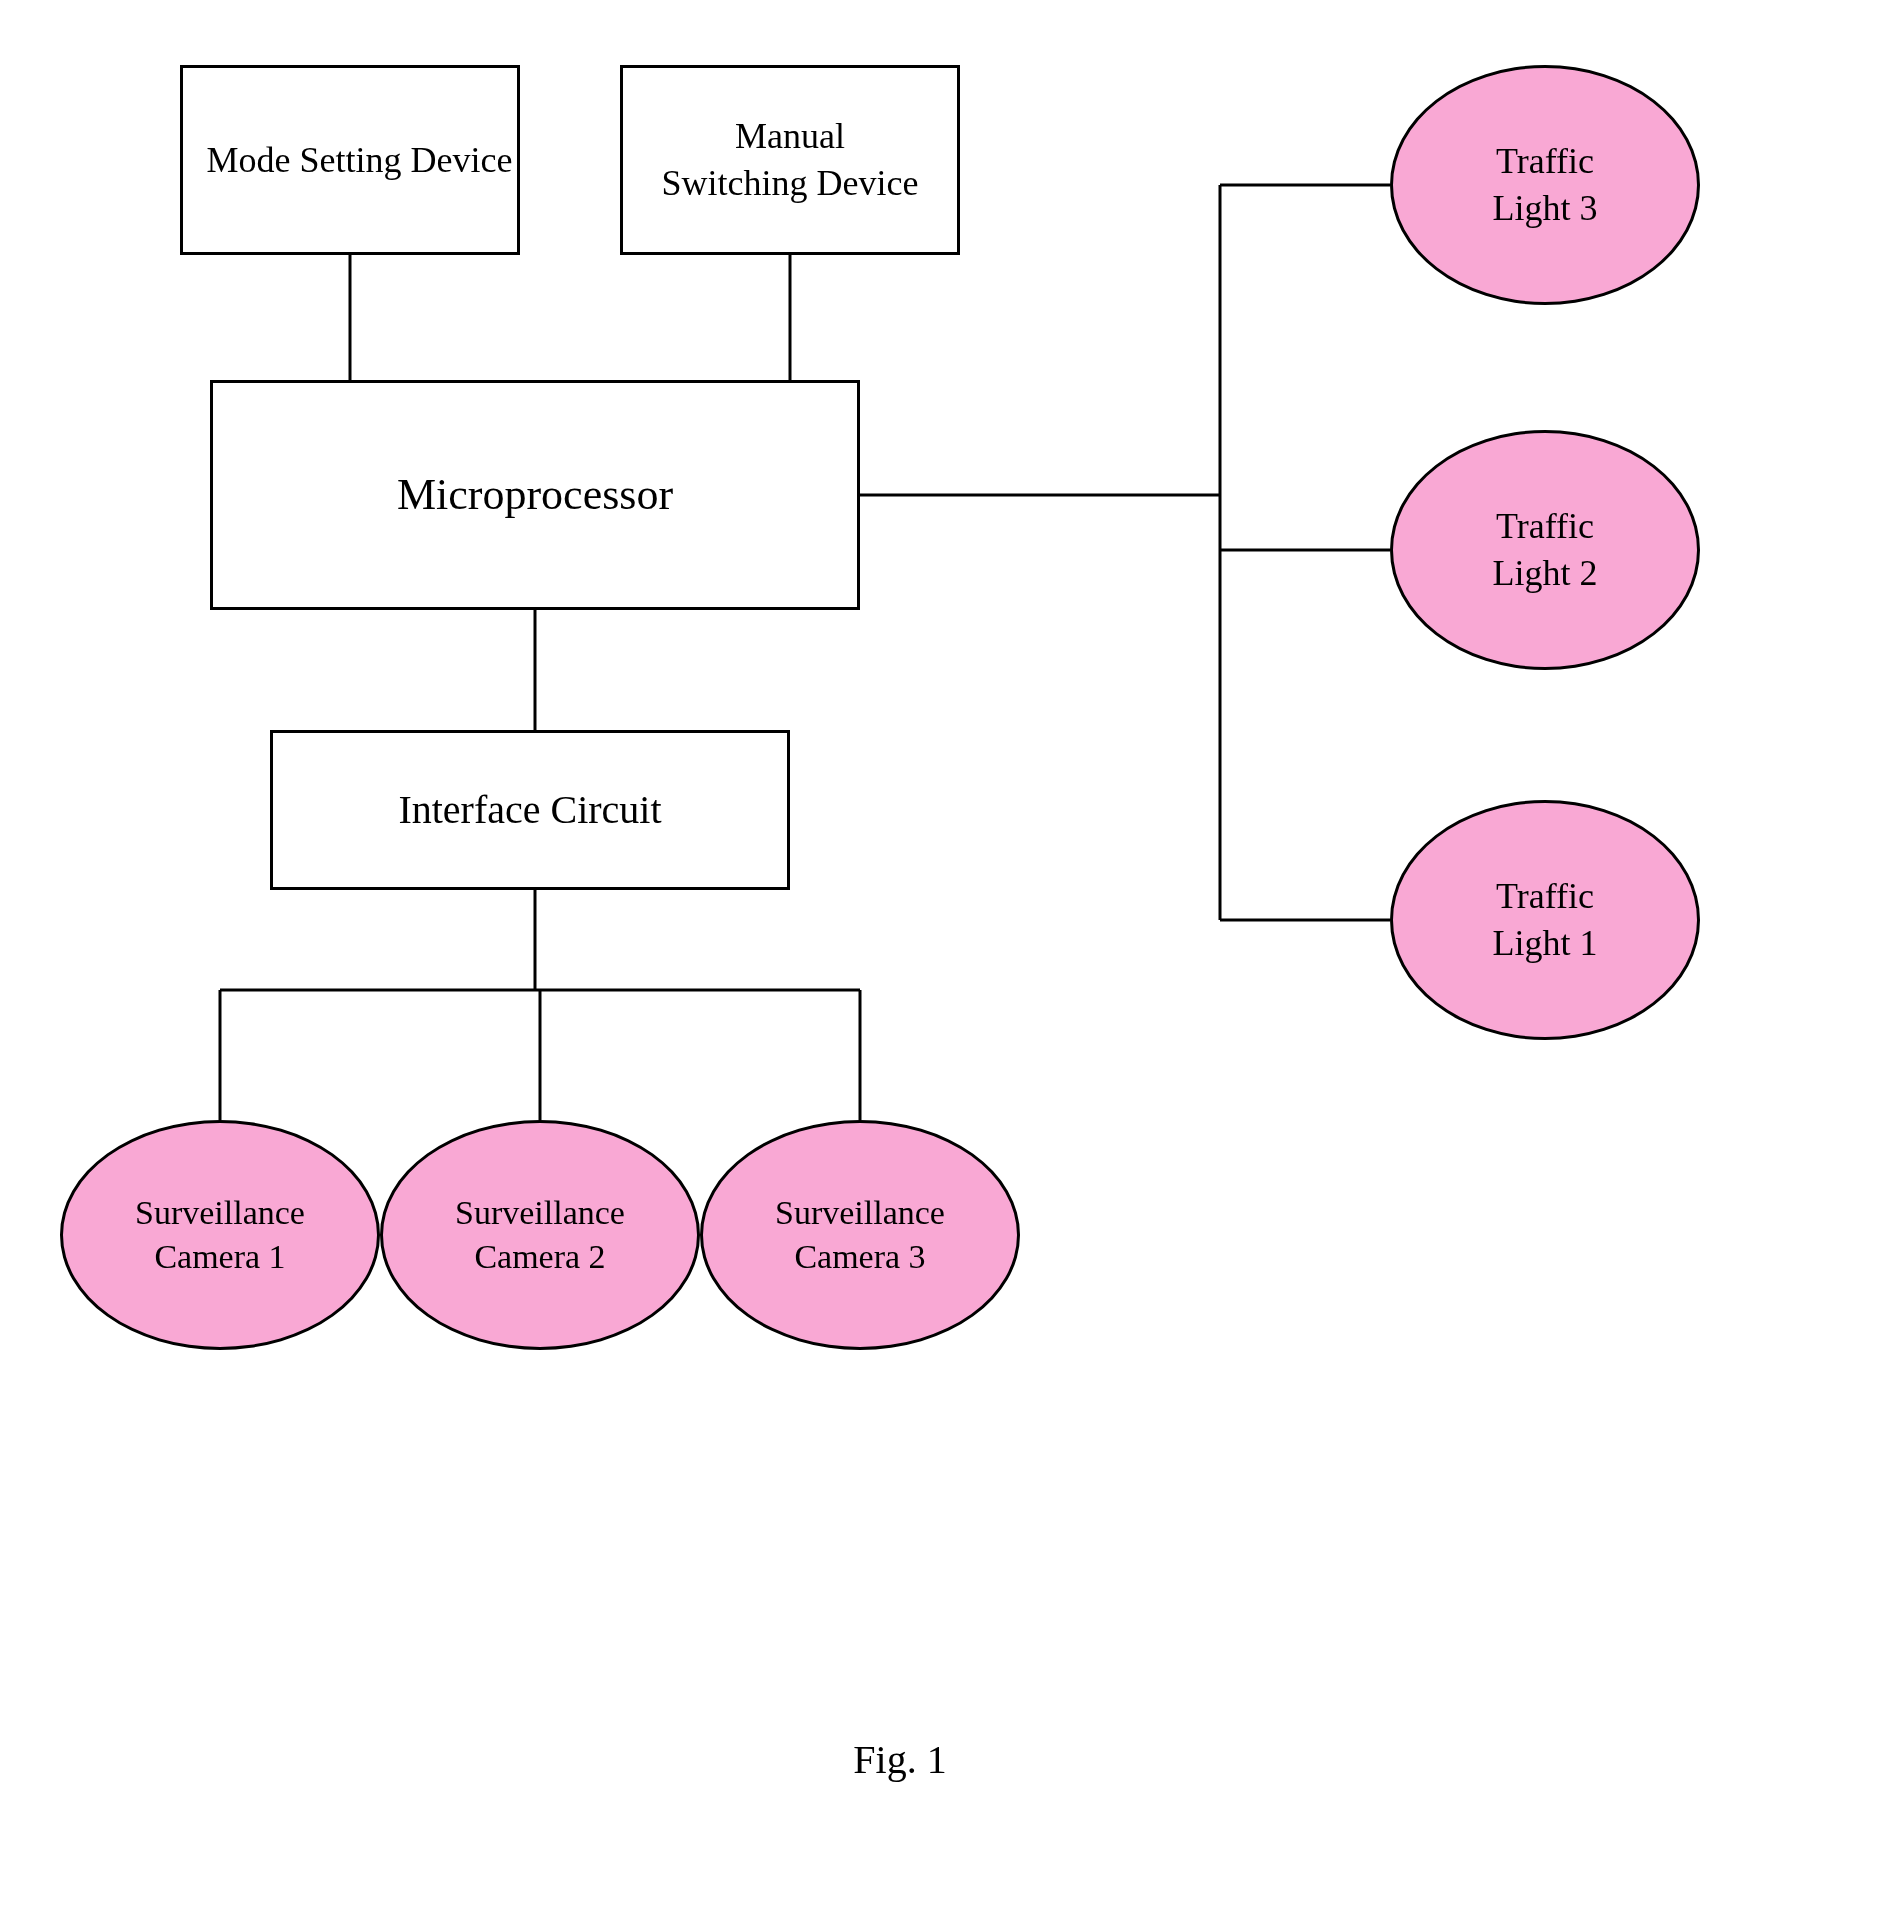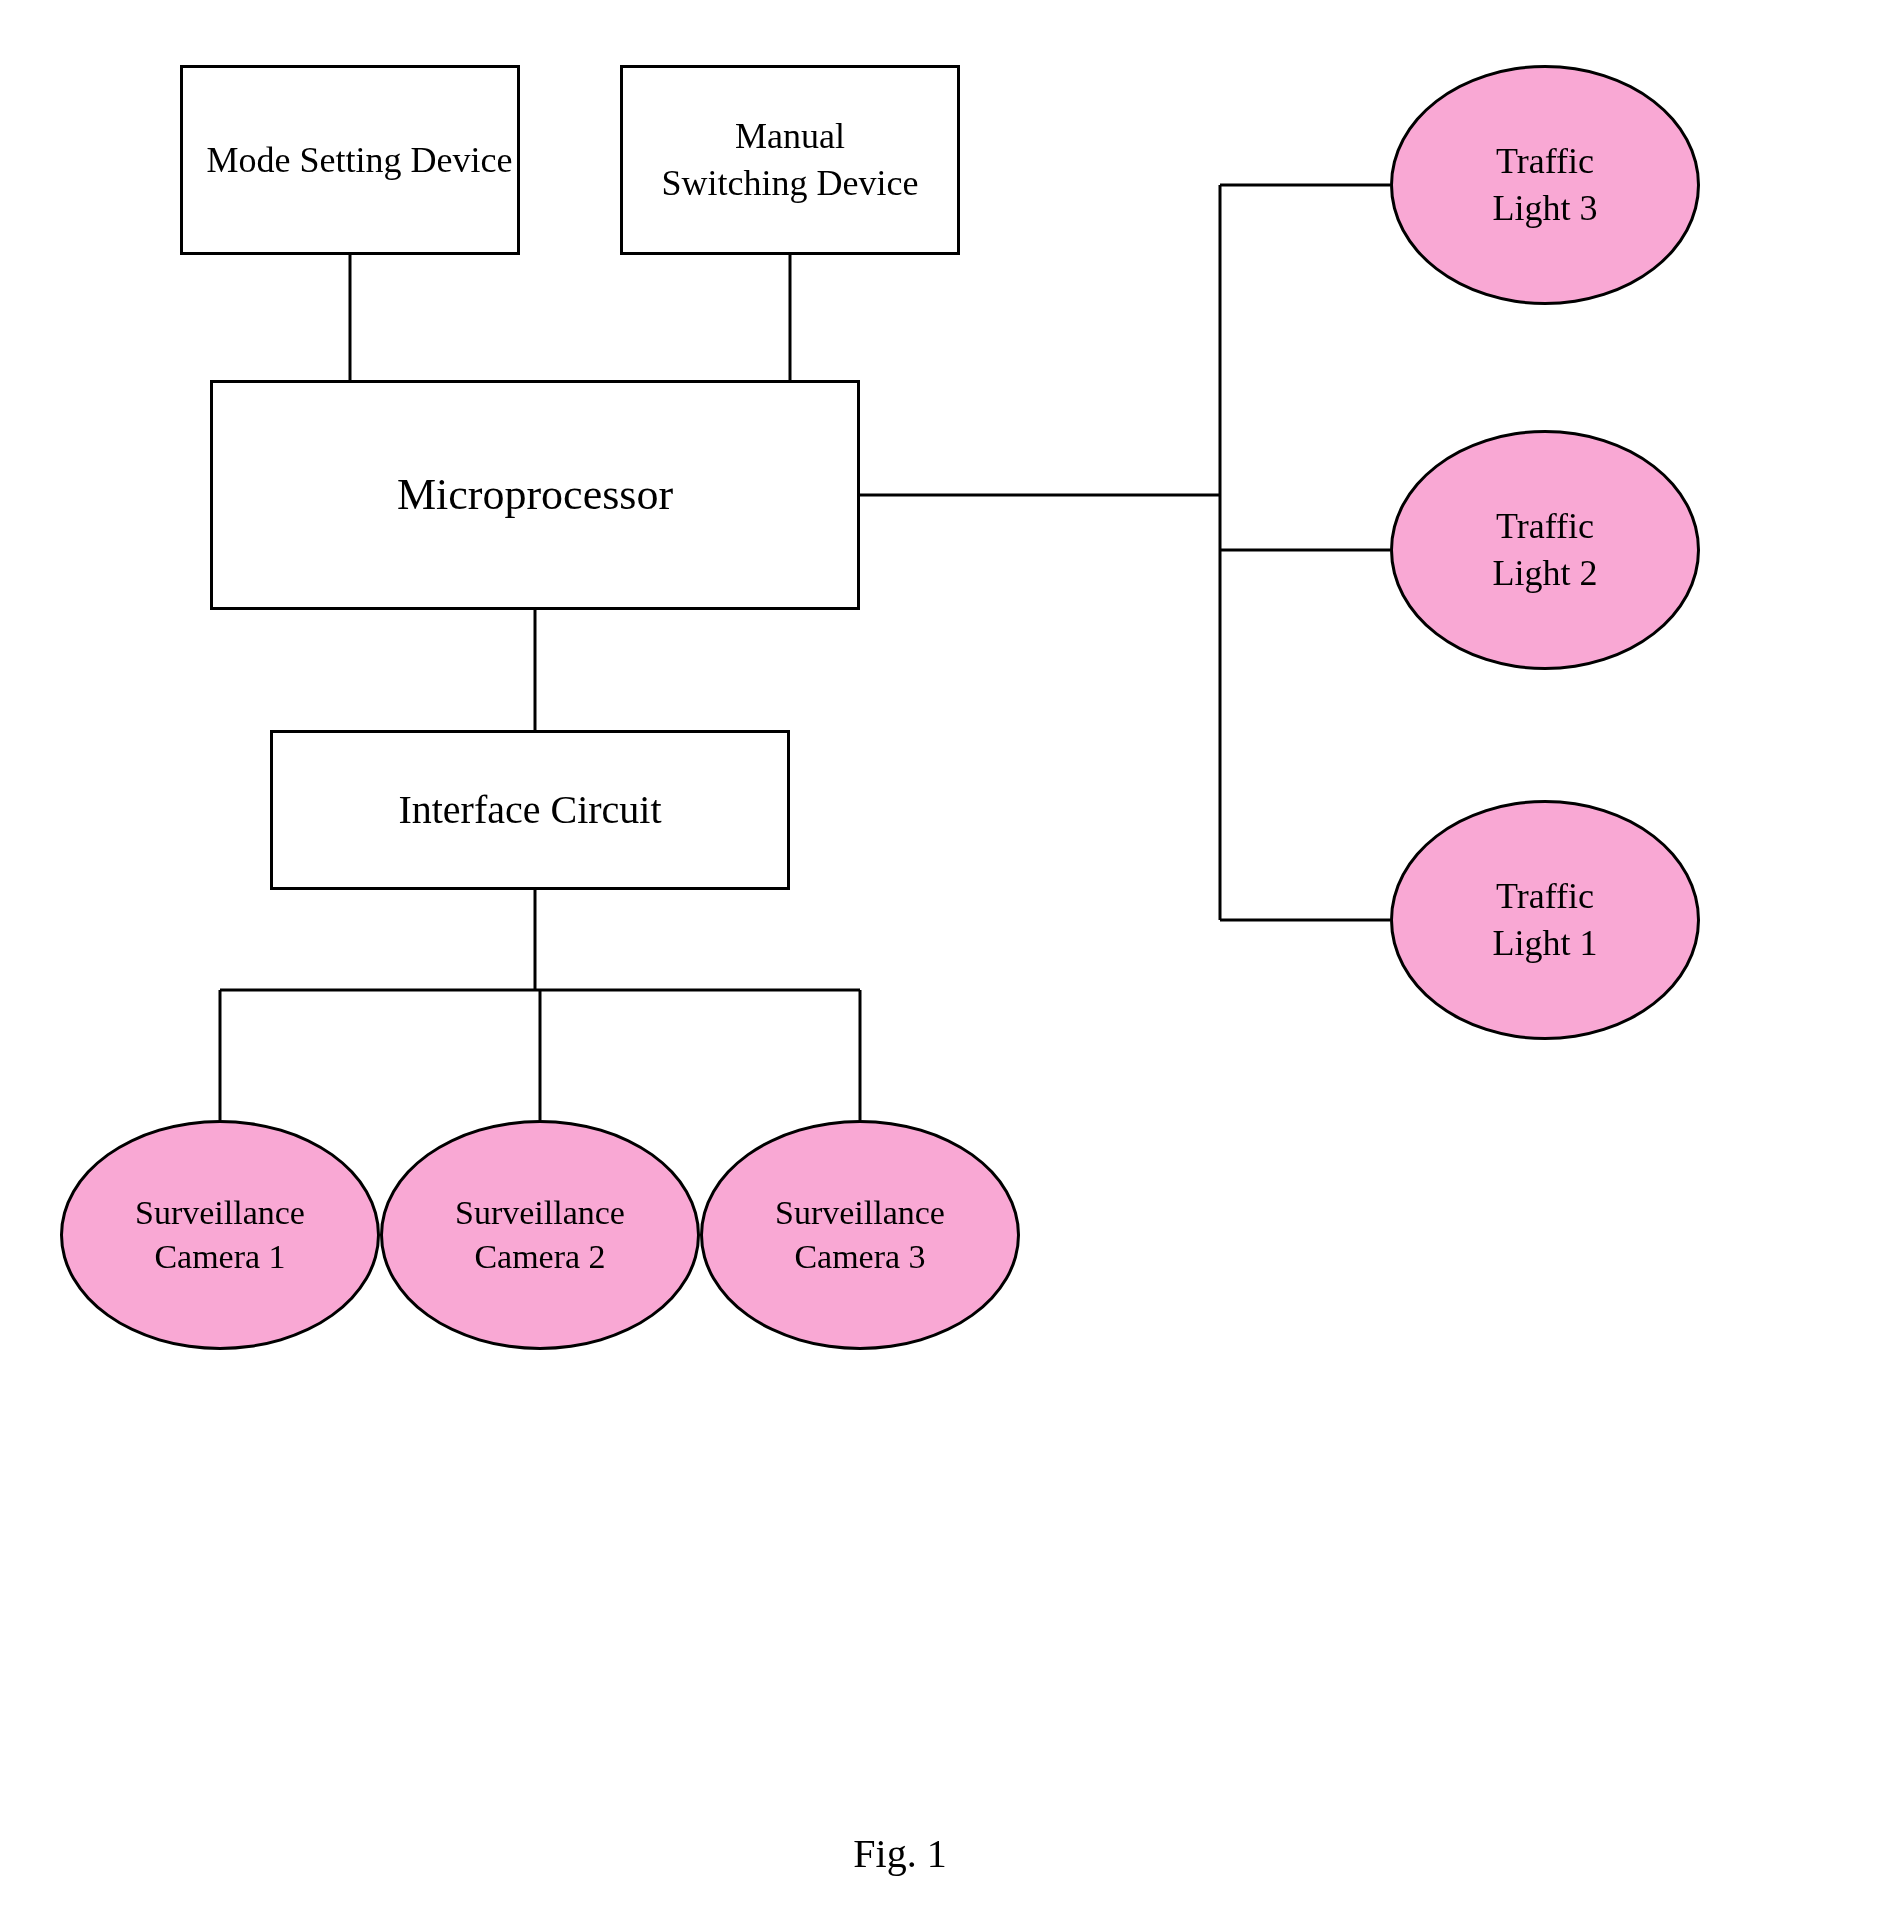--- a/index.html
+++ b/index.html
@@ -134,17 +134,17 @@
   </div>
 
   <div class="ellipse" style="left:380px; top:1120px; width:320px; height:230px; font-size:34px;">
     <span>Surveillance<br>Camera 2</span>
   </div>
 
   <div class="ellipse" style="left:700px; top:1120px; width:320px; height:230px; font-size:34px;">
     <span>Surveillance<br>Camera 3</span>
   </div>
 
-  <div class="fig-label" style="left:800px; top:1830px; width:200px;">
+  <div class="fig-label" style="left:800px; top:1736px; width:200px;">
     <span>Fig. 1</span>
   </div>
 
 </div>
 
 </body></html>

